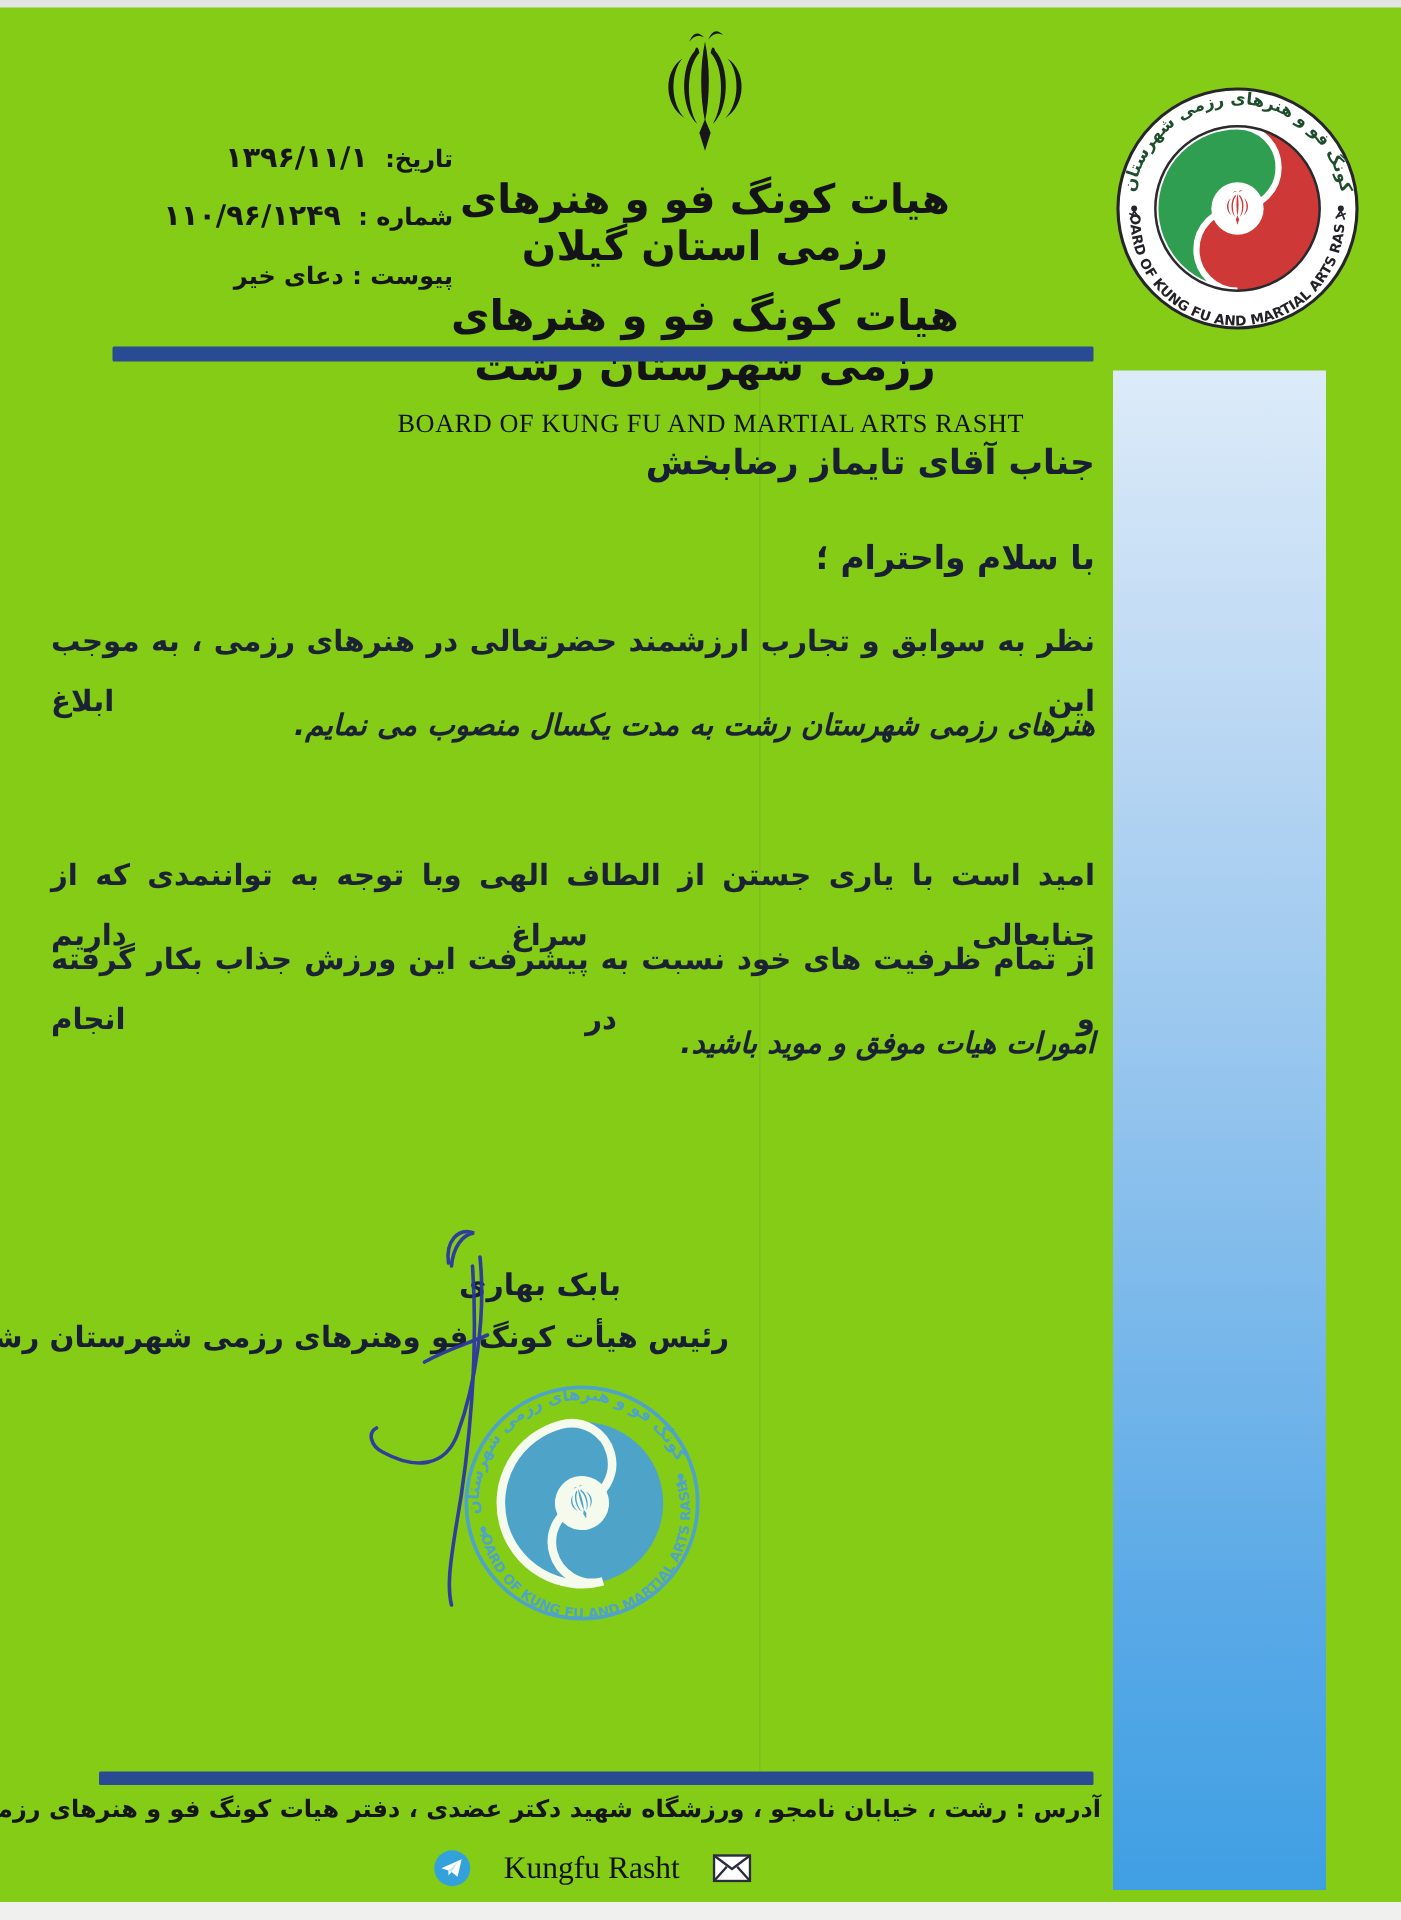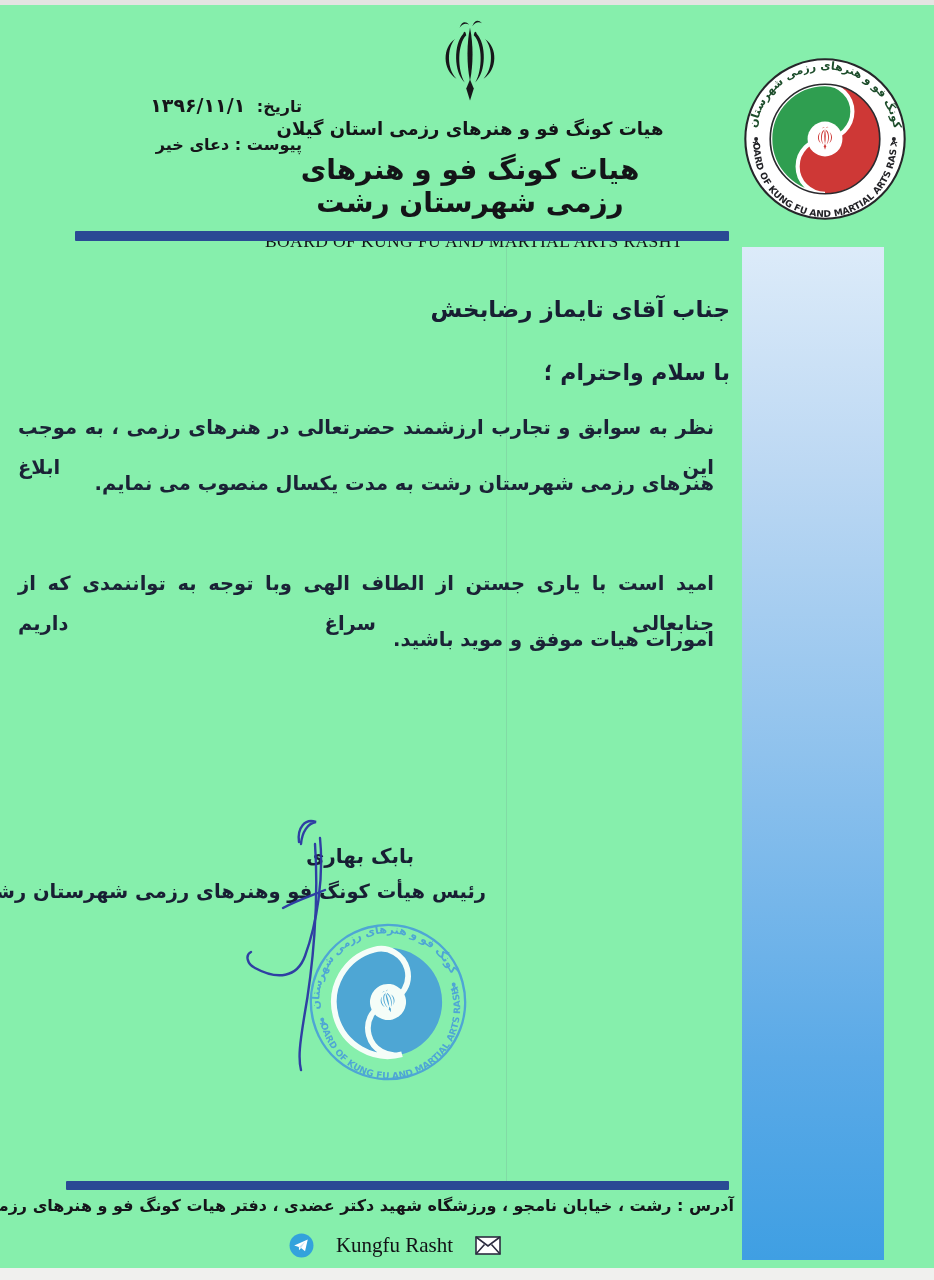--- a/index.html
+++ b/index.html
@@ -1,55 +1,55 @@
 <!DOCTYPE html>
 <html lang="fa"><head>
 <meta charset="utf-8">
 <style>
   html,body{margin:0;padding:0;background:#e9e9e7;}
   .page{
     position:relative;width:934px;height:1280px;margin:0 auto;
-    background:#86efac;overflow:hidden;
+    background:#84cc16;overflow:hidden;
     font-family:"DejaVu Sans",sans-serif;color:#1d2335;
   }
   .scan-top{position:absolute;left:0;top:0;width:100%;height:5px;background:#e4e4e2;}
   .scan-bottom{position:absolute;left:0;bottom:0;width:100%;height:12px;background:#f0f0ee;}
   .fold-line{position:absolute;left:506px;top:240px;width:1px;height:945px;background:rgba(100,110,130,.15);}
 
   
   .meta{position:absolute;left:50px;top:86px;width:252px;direction:rtl;text-align:right;}
   .meta .row{height:39px;line-height:39px;font-weight:bold;font-size:16px;color:#16161a;white-space:nowrap;}
   .meta .val{font-size:19px;margin-right:6px;}
 
   
   .hdr{position:absolute;left:265px;top:18px;width:410px;text-align:center;}
   .hdr .emblem{width:78px;height:90px;color:#17171a;}
   .org-fa{direction:rtl;font-weight:bold;color:#141418;}
-  .org-fa1{font-size:18px;margin-top:6px;}
+  .org-fa1{font-size:27px;margin-top:6px;}
   .org-fa2{font-size:28px;margin-top:14px;}
   .org-en{font-family:"Liberation Serif",serif;font-size:17.5px;letter-spacing:.4px;color:#121216;margin-top:12px;white-space:nowrap;}
 
   .logo-svg{position:absolute;left:742px;top:56px;width:166px;height:166px;}
 
   .bar-top{position:absolute;left:75px;top:231px;width:654px;height:10px;background:#2a4a94;border-radius:1px;}
   .bar-bottom{position:absolute;left:66px;top:1181px;width:663px;height:9px;background:#2a4a94;border-radius:1px;}
   .side-bar{
     position:absolute;left:742px;top:247px;width:142px;height:1013px;
     background:linear-gradient(to bottom,#dcebf9 0%,#bcd8f3 22%,#8fc2ed 50%,#5baae7 80%,#3f9fe3 100%);
   }
 
   
   .body-wrap{position:absolute;left:34px;top:0;width:696px;height:1083px;direction:rtl;}
   .addressee{position:absolute;top:296px;right:0;width:100%;text-align:right;font-weight:bold;font-size:23px;color:#181e33;}
   .salutation{position:absolute;top:360px;right:0;width:100%;text-align:right;font-weight:bold;font-size:22px;color:#181e33;}
-  .para{position:absolute;right:16px;width:100%;font-weight:bold;font-size:19.5px;color:#1b2236;}
+  .para{position:absolute;right:0;width:100%;font-weight:bold;font-size:19.5px;color:#1b2236;}
   .para1{top:408px;}
   .para2{top:564px;}
   .pline{height:56px;line-height:40px;text-align:justify;text-align-last:justify;}
-  .pline.last{text-align:right;text-align-last:right;}
+  .pline.last{text-align:right;text-align-last:right;font-style:italic;}
 
   
   .sig-name{position:absolute;left:270px;top:844px;width:180px;text-align:center;direction:rtl;font-weight:bold;font-size:20px;color:#181e33;}
   .sig-title{position:absolute;left:82px;top:880px;width:404px;text-align:center;direction:rtl;font-weight:bold;font-size:19.5px;color:#181e33;white-space:nowrap;}
   .sig-svg{position:absolute;left:225px;top:808px;width:135px;height:265px;}
   .stamp-svg{position:absolute;left:306px;top:920px;width:164px;height:164px;opacity:.92;}
 
   
   .footer-address{position:absolute;left:18px;top:1196px;width:716px;direction:rtl;text-align:center;font-weight:bold;font-size:16px;color:#15151a;white-space:nowrap;}
   .footer-contact{position:absolute;left:150px;top:1233px;width:490px;display:flex;align-items:center;justify-content:center;gap:22px;}
@@ -76,20 +76,24 @@
         <path fill="currentColor" d="M50,13 C45.5,34 45.5,62 50,84 C54.5,62 54.5,34 50,13 Z"></path>
         <path fill="currentColor" d="M50,82 L45,94 L50,110 L55,94 Z"></path>
       </symbol>
     </defs>
   </svg>
 
   <div class="meta">
     <div class="row">
       <span>تاریخ:</span>
       <span class="val">۱۳۹۶/۱۱/۱</span>
+    </div>
+    <div class="row">
+      <span>شماره :</span>
+      <span class="val">۱۱۰/۹۶/۱۲۴۹</span>
     </div>
     <div class="row">
       <span>پیوست :</span>
       <span>دعای خیر</span>
     </div>
   </div>
 
   <div class="hdr">
     <svg class="emblem" viewBox="0 0 100 120">
         <use href="#emblem"></use>
@@ -129,20 +133,21 @@
 
   <div class="body-wrap">
     <div class="addressee">جناب آقای تایماز رضابخش</div>
     <div class="salutation">با سلام واحترام ؛</div>
     <div class="para para1">
       <div class="pline">نظر به سوابق و تجارب ارزشمند حضرتعالی در هنرهای رزمی ، به موجب این ابلاغ</div>
       <div class="pline last">هنرهای رزمی شهرستان رشت به مدت یکسال منصوب می نمایم.</div>
     </div>
     <div class="para para2">
       <div class="pline">امید است با یاری جستن از الطاف الهی  وبا توجه به تواننمدی که از جنابعالی سراغ داریم</div>
+      <div class="pline">از تمام ظرفیت های خود نسبت به پیشرفت این ورزش جذاب بکار گرفته و در انجام</div>
       <div class="pline last">امورات هیات موفق و موید باشید.</div>
     </div>
   </div>
 
   <div class="sig-name">بابک بهاری</div>
   <div class="sig-title">رئیس هیأت کونگ فو وهنرهای رزمی شهرستان رشت</div>
 
   <svg class="sig-svg" viewBox="0 0 135 265" fill="none" stroke="#2b36a3" stroke-width="2.4" stroke-linecap="round" opacity="0.95">
     <path d="M74,34 C72,20 80,10 91,14 C83,15 77,24 76,36"></path>
     <path d="M95,30 C99,70 92,115 80,148 C72,170 52,172 30,160 C22,156 20,147 26,144"></path>

